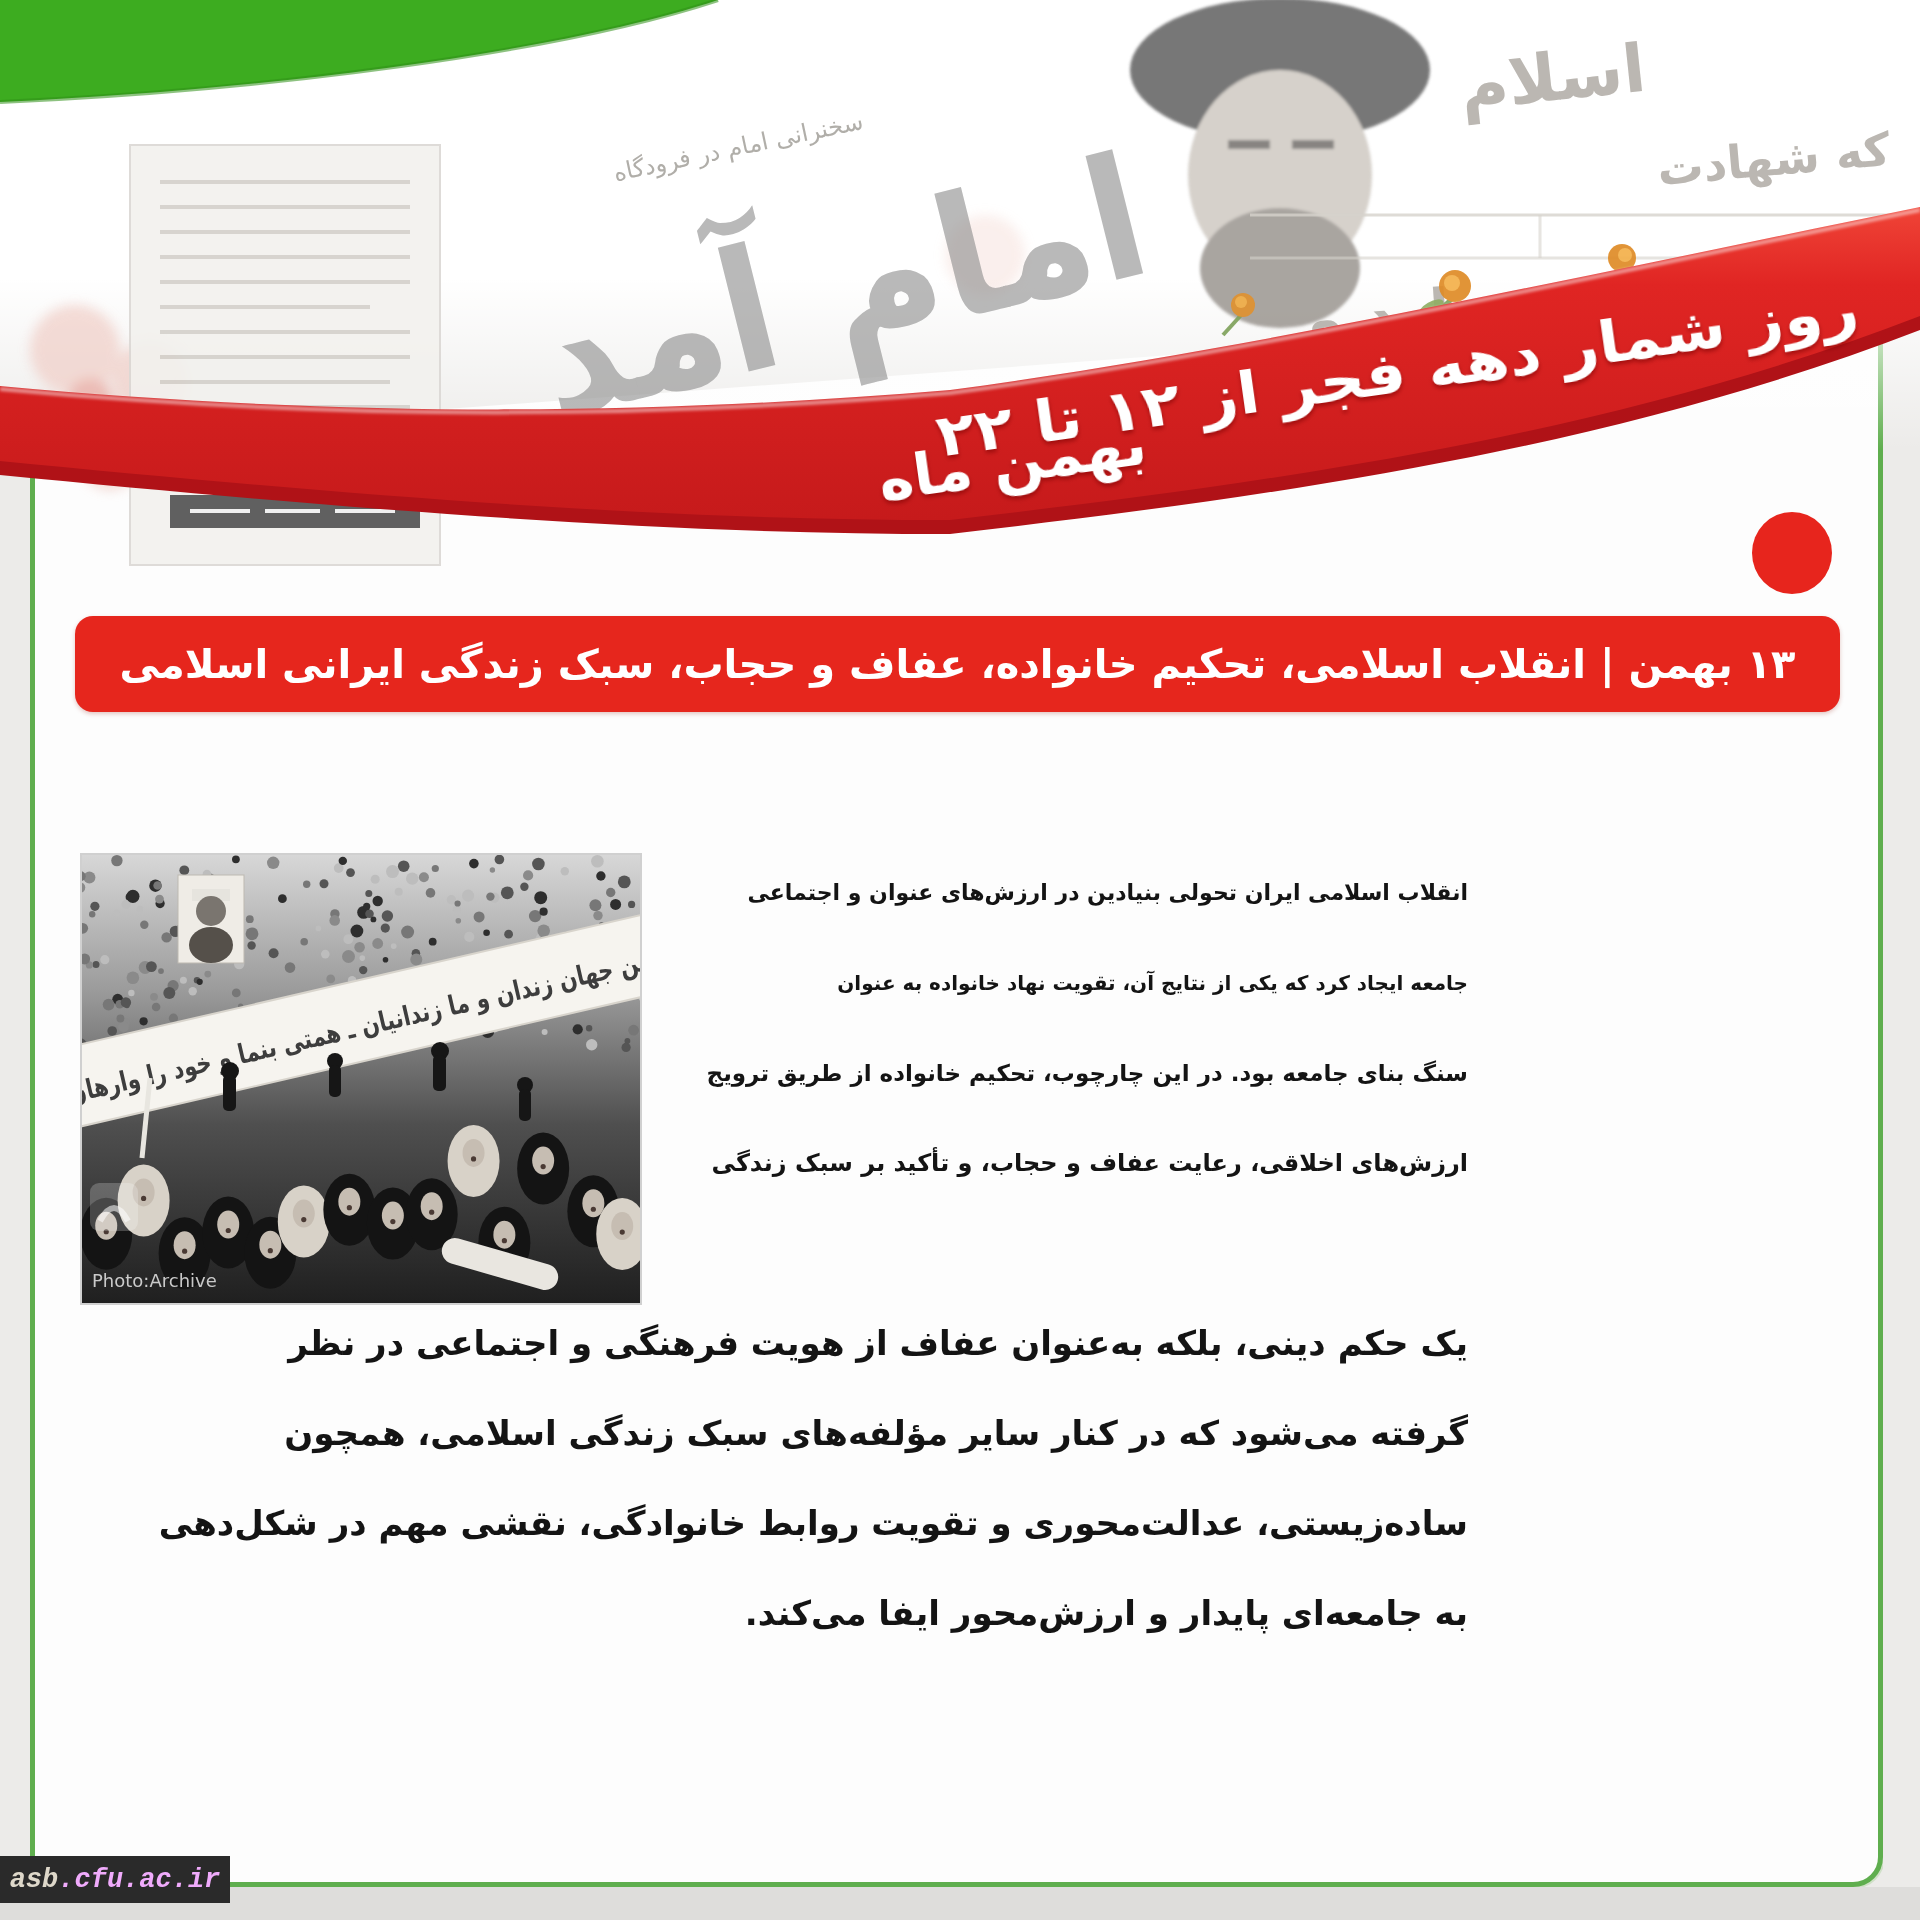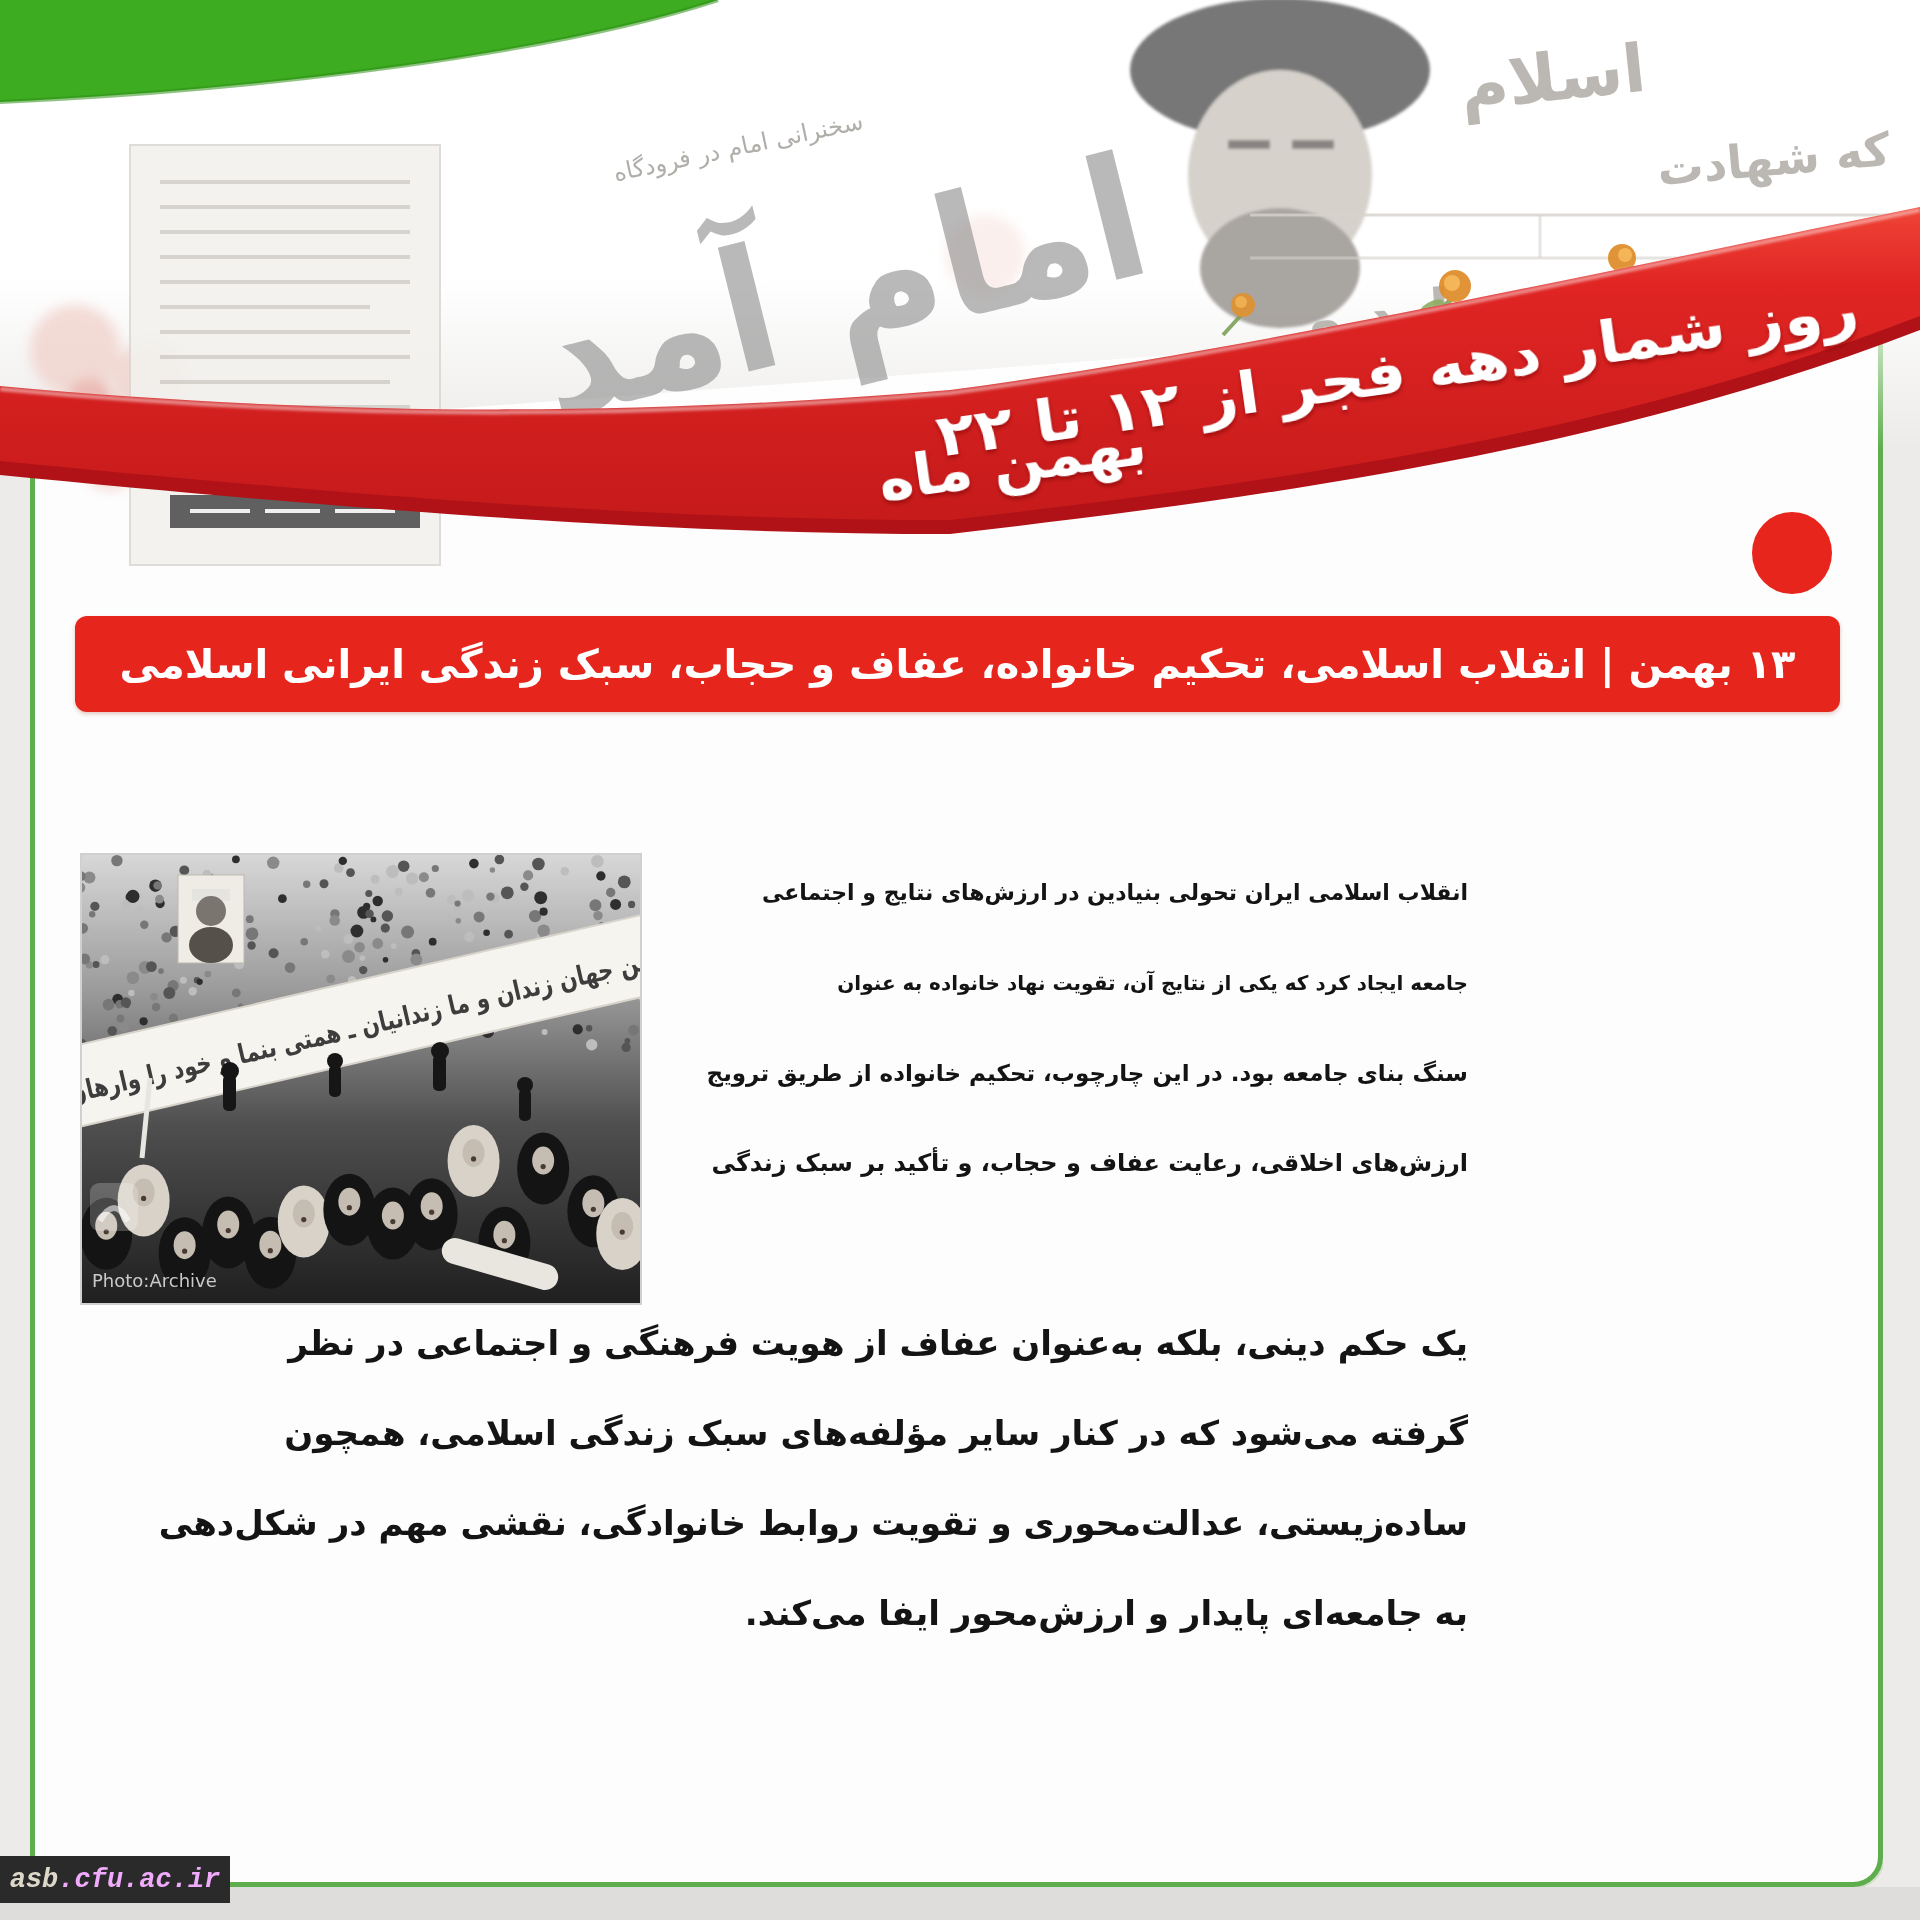--- a/index.html
+++ b/index.html
@@ -22,21 +22,21 @@
   .ribbon-text{font-weight:bold;fill:#ffffff;font-family:"DejaVu Sans",sans-serif;
     filter:drop-shadow(0 3px 2px rgba(120,0,0,.55));}
   .graffiti{fill:#aba69f;opacity:.8;font-weight:bold;}
   .fadecap{fill:#a3a09a;opacity:.85;}
   
   #red-dot{position:absolute;left:1752px;top:512px;width:80px;height:82px;border-radius:50%;
     background:#e7251d;z-index:4;}
   
   #title-banner{
     position:absolute;left:75px;top:616px;width:1765px;height:96px;z-index:4;
-    background:#e6261d;border-radius:12px;display:flex;align-items:center;justify-content:center;
+    background:#e6261d;border-radius:18px;display:flex;align-items:center;justify-content:center;
     box-shadow:0 2px 4px rgba(150,30,20,.25);
   }
   #title-banner span{
     color:#fff;font-size:44px;font-weight:bold;direction:rtl;white-space:nowrap;padding:0 24px;
   }
   
   .col{position:absolute;z-index:4;direction:rtl;color:#141414;font-weight:bold;}
   #article-col-1{left:700px;top:848px;width:768px;}
   #article-col-2{left:140px;top:1298px;width:1328px;}
   .line{height:90px;line-height:90px;font-size:34px;text-align:right;white-space:nowrap;}
@@ -474,21 +474,21 @@
 
   <g>
     <rect x="10" y="330" width="48" height="48" rx="9" fill="#ffffff" opacity="0.22"></rect>
     <path d="M20,368 q14,-26 28,0" stroke="#ffffff" stroke-width="6" fill="none" opacity="0.55"></path>
   </g>
   <text x="12" y="434" font-size="18" fill="#dcdcdc" opacity="0.9">Photo:Archive</text>
   <rect x="1" y="1" width="560" height="450" fill="none" stroke="#d0d0d0" stroke-width="2"></rect>
 </svg>
 
 <div id="article-col-1" class="col">
-    <div class="line fit" style="font-size: 22px;">انقلاب اسلامی ایران تحولی بنیادین در ارزش‌های نتایج و اجتماعی</div>
+    <div class="line fit" style="font-size: 22px;">انقلاب اسلامی ایران تحولی بنیادین در ارزش‌های عنوان و اجتماعی</div>
     <div class="line fit" style="font-size: 20px;">جامعه ایجاد کرد که یکی از نتایج آن، تقویت نهاد خانواده به عنوان</div>
     <div class="line fit" style="font-size: 23px; margin-left: 9px;">سنگ بنای جامعه بود. در این چارچوب، تحکیم خانواده از طریق ترویج</div>
     <div class="line fit" style="font-size: 24px;">ارزش‌های اخلاقی، رعایت عفاف و حجاب، و تأکید بر سبک زندگی</div>
   </div>
 <div id="article-col-2" class="col">
     <div class="line fit">یک حکم دینی، بلکه به‌عنوان عفاف از هویت فرهنگی و اجتماعی در نظر</div>
     <div class="line fit">گرفته می‌شود که در کنار سایر مؤلفه‌های سبک زندگی اسلامی، همچون</div>
     <div class="line fit">ساده‌زیستی، عدالت‌محوری و تقویت روابط خانوادگی، نقشی مهم در شکل‌دهی</div>
     <div class="line fit">به جامعه‌ای پایدار و ارزش‌محور ایفا می‌کند.</div>
   </div>

